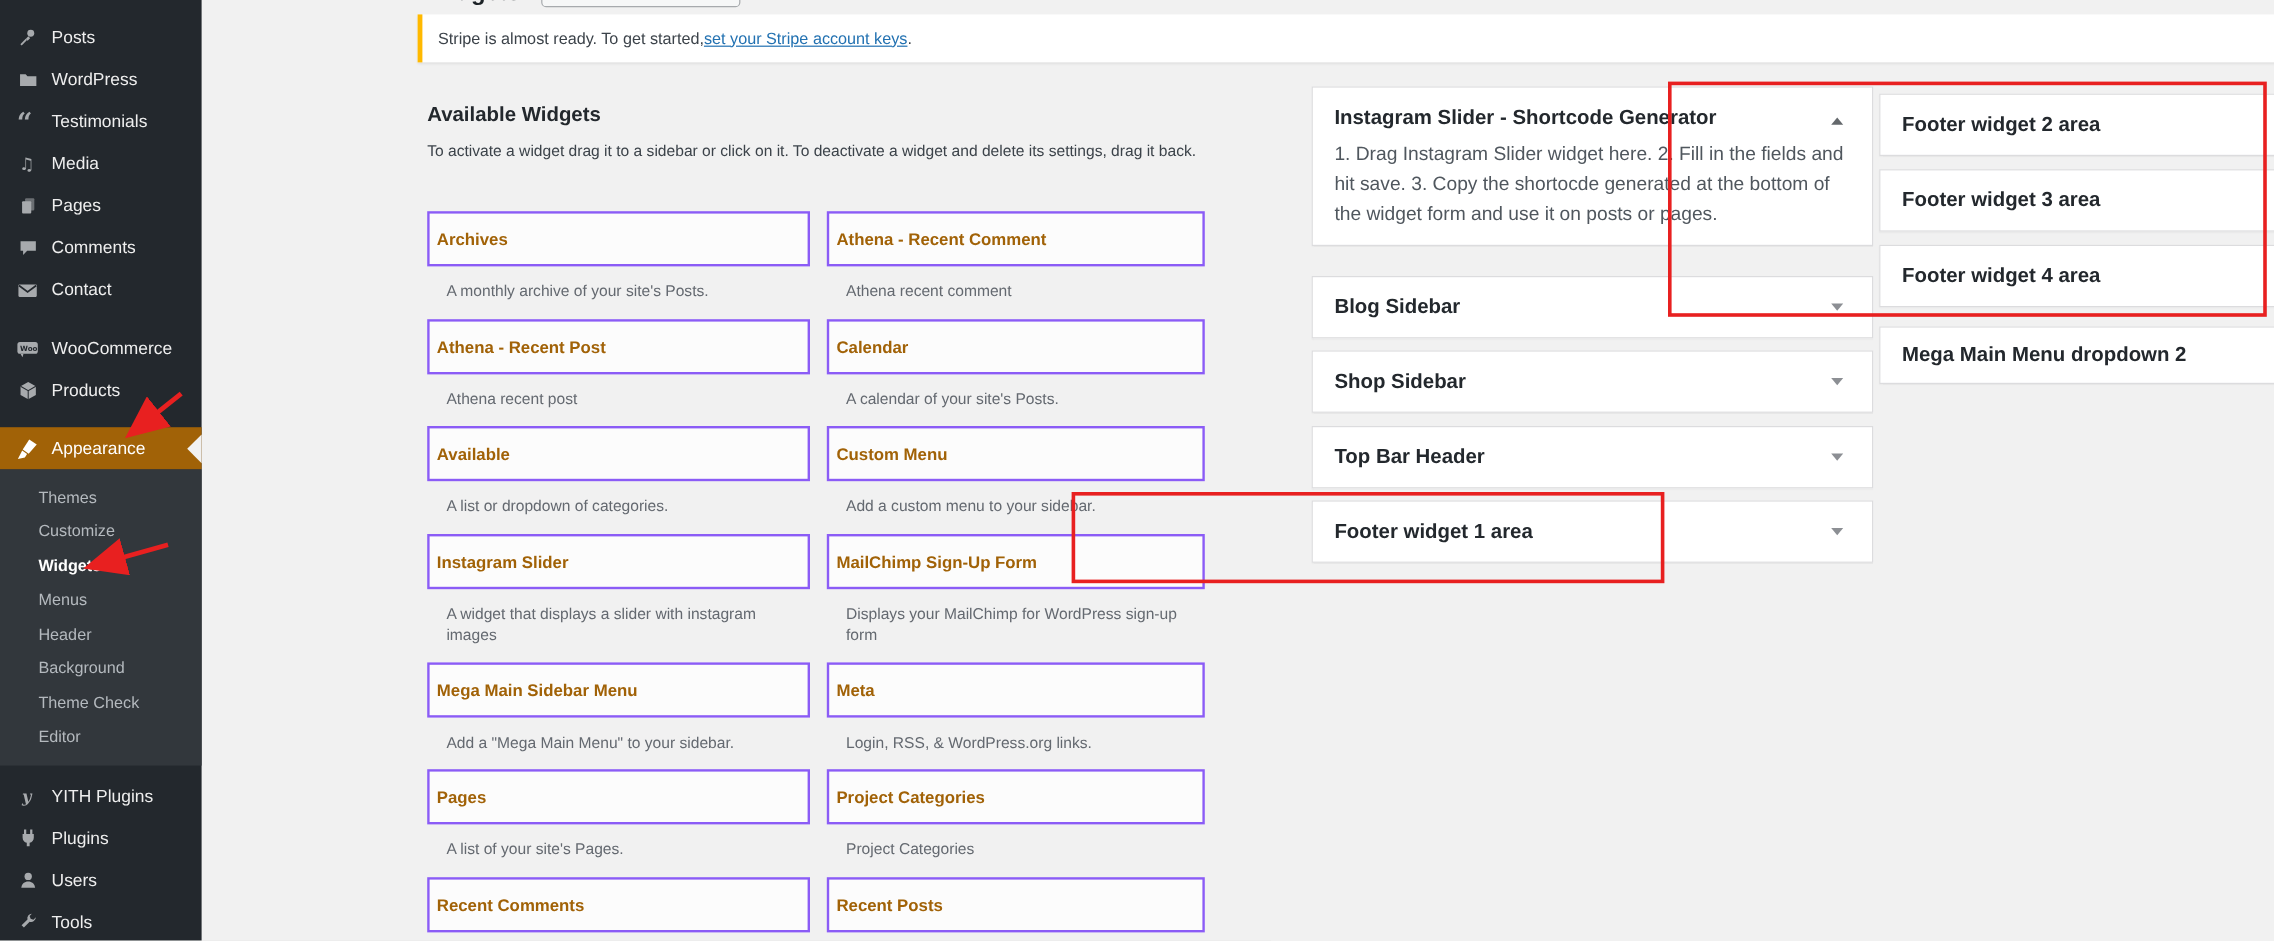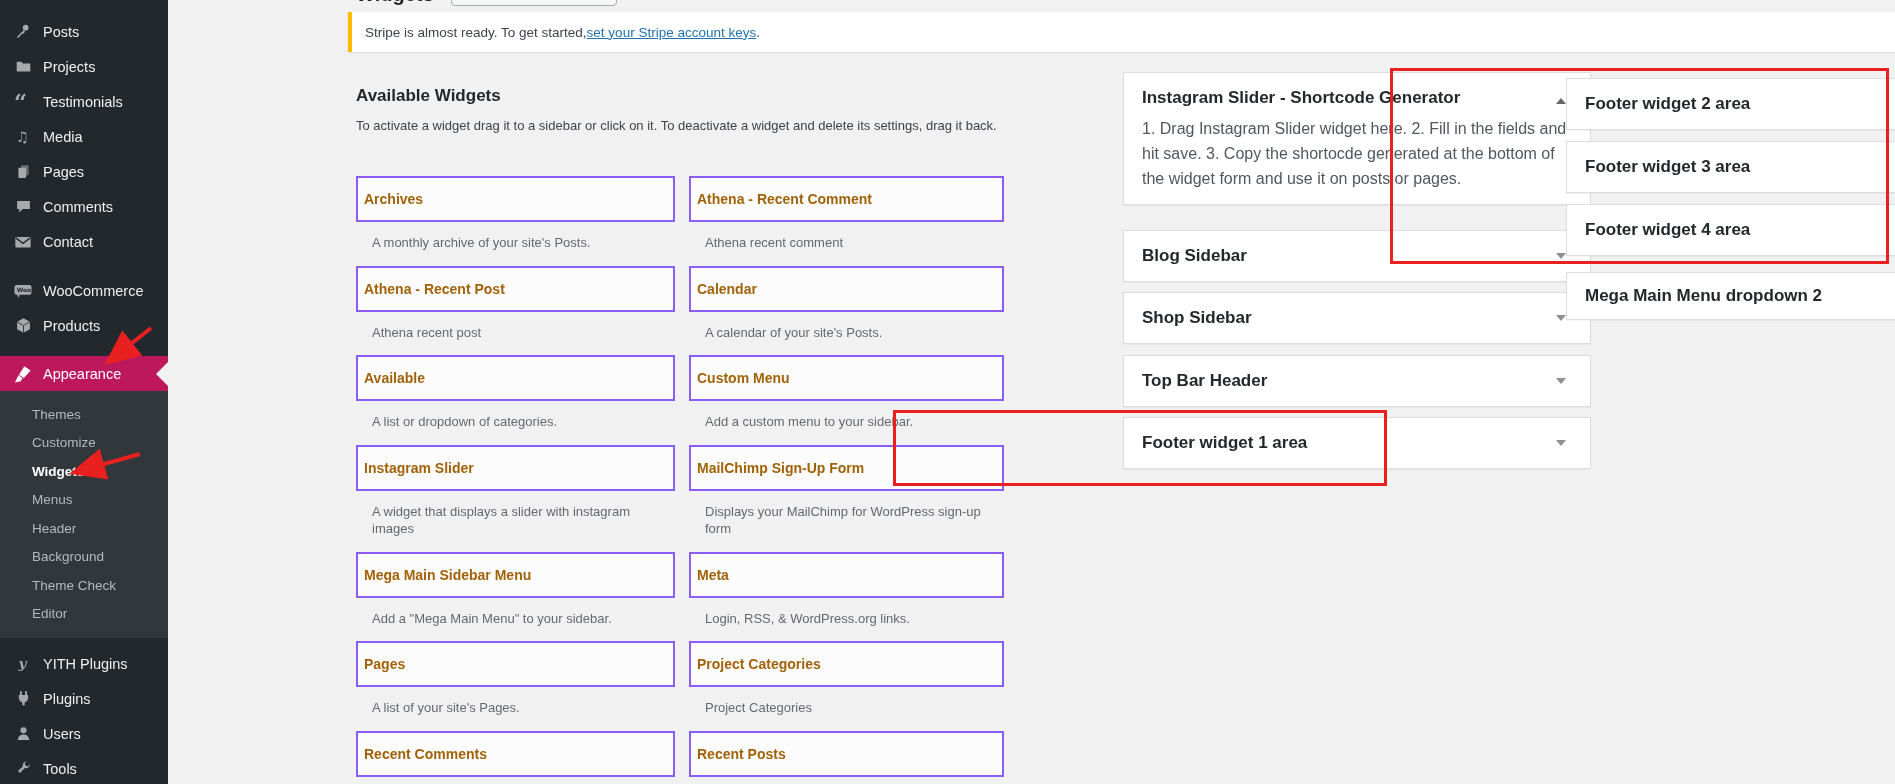--- a/index.html
+++ b/index.html
@@ -8,21 +8,21 @@
     position:relative;width:1895px;height:784px;overflow:hidden;
     background:#f1f1f1;font-family:"Liberation Sans","DejaVu Sans",sans-serif;
     color:#3c434a;
     text-decoration:underline;
   }
   
   .admin-menu{position:absolute;left:0;top:0;width:168px;height:784px;background:#23282d;z-index:2;}
   .menu-item{height:35px;display:flex;align-items:center;gap:10px;padding:0 0 0 13px;
     color:#eeeeee;font-size:14.5px;cursor:pointer;position:relative;}
   .menu-item .mi-icon{width:20px;height:20px;color:#a7aaad;display:flex;align-items:center;justify-content:center;flex:0 0 20px;}
-  .menu-item.active{background:#be185d;color:#fff;}
+  .menu-item.active{background:#a16207;color:#fff;}
   .menu-item.active .mi-icon{color:#fff;}
   .menu-gap{height:14px;}
   .notch{position:absolute;right:0;top:50%;margin-top:-12px;width:0;height:0;
     border-top:12px solid transparent;border-bottom:12px solid transparent;border-right:12px solid #f1f1f1;}
   .submenu{background:#32373c;padding:9px 0 10px 0;}
   .submenu-item{height:28.5px;display:flex;align-items:center;padding-left:32px;
     color:#b4b9be;font-size:13.5px;cursor:pointer;}
   .submenu-item.current{color:#fff;font-weight:700;}
   
   .content{position:absolute;left:168px;top:0;right:0;bottom:0;background:#f1f1f1;}
@@ -37,21 +37,21 @@
   .aw-desc{position:absolute;left:188px;top:116px;width:676px;font-size:13px;line-height:1.6;color:#3c434a;margin:0;}
   
   .widgets-grid{position:absolute;left:188px;top:176px;width:648px;
     display:grid;grid-template-columns:319px 315px;column-gap:14px;row-gap:0;}
   .widget-cell{display:flex;flex-direction:column;}
   .widget-card{height:46px;background:#fcfcfc;border:2px solid #8b5cf6;display:flex;align-items:center;
     padding-left:6px;font-size:14px;font-weight:600;color:#a16207;cursor:pointer;}
   .widget-desc{margin:12px 0 14px 0;padding-left:16px;font-size:13px;line-height:1.35;color:#646970;}
   
   .panel-col{position:absolute;display:flex;flex-direction:column;}
-  .col-middle{left:955px;top:72px;width:468px;}
+  .col-middle{left:925px;top:72px;width:468px;}
   .col-right{left:1398px;top:78px;width:472px;}
   .panel{background:#fff;border:1px solid #dcdcde;box-shadow:0 1px 1px rgba(0,0,0,.04);position:relative;}
   .panel.bar{height:52px;display:flex;align-items:center;padding:0 18px;cursor:pointer;}
   .panel .p-title{font-size:17px;font-weight:600;color:#23282d;}
   .panel .toggle{position:absolute;right:24px;top:50%;margin-top:-3px;width:0;height:0;cursor:pointer;}
   .tri-down{border-left:5.5px solid transparent;border-right:5.5px solid transparent;border-top:6.5px solid #8c8f94;}
   .tri-up{border-left:5.5px solid transparent;border-right:5.5px solid transparent;border-bottom:6.5px solid #64686c;margin-top:-4px;}
   .panel.expanded{height:133px;padding:15px 18px;}
   .panel.expanded .p-desc{margin-top:9px;font-size:16px;line-height:1.55;color:#50575e;width:436px;}
   .panel.expanded .toggle{top:28px;}
@@ -87,21 +87,21 @@
             </svg>
           </span>
           <span>Posts</span>
         </div>
         <div class="menu-item">
           <span class="mi-icon">
             <svg width="17" height="17" viewBox="0 0 20 20">
               <path d="M2 4.5h5.5l1.8 2H18v9.5H2z" fill="currentColor"></path>
             </svg>
           </span>
-          <span>Projects</span>
+          <span>WordPress</span>
         </div>
         <div class="menu-item">
           <span class="mi-icon">
             <svg width="19" height="19" viewBox="0 0 20 20">
               <text x="0" y="19" font-size="24" font-weight="bold" fill="currentColor" font-family="DejaVu Serif,serif">“</text>
             </svg>
           </span>
           <span>Testimonials</span>
         </div>
         <div class="menu-item">

